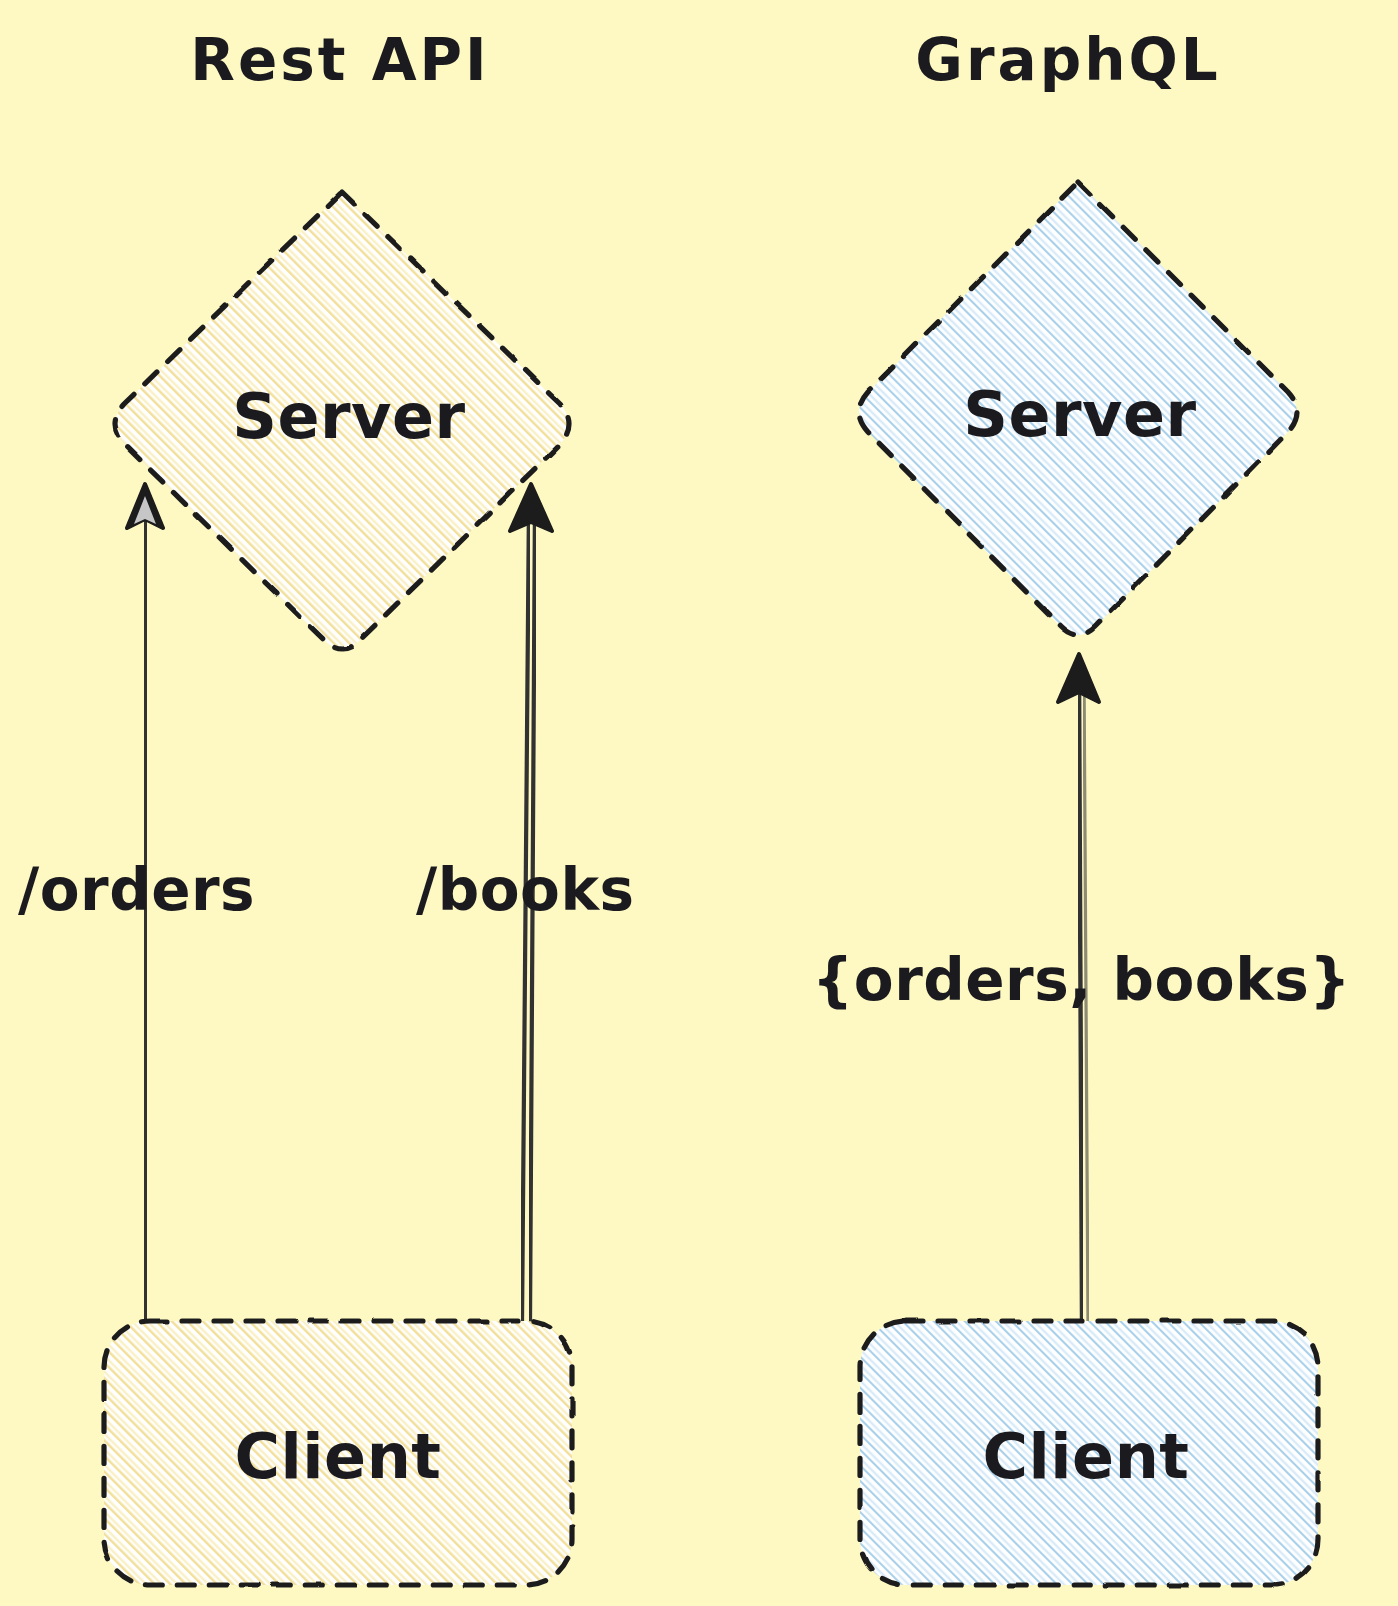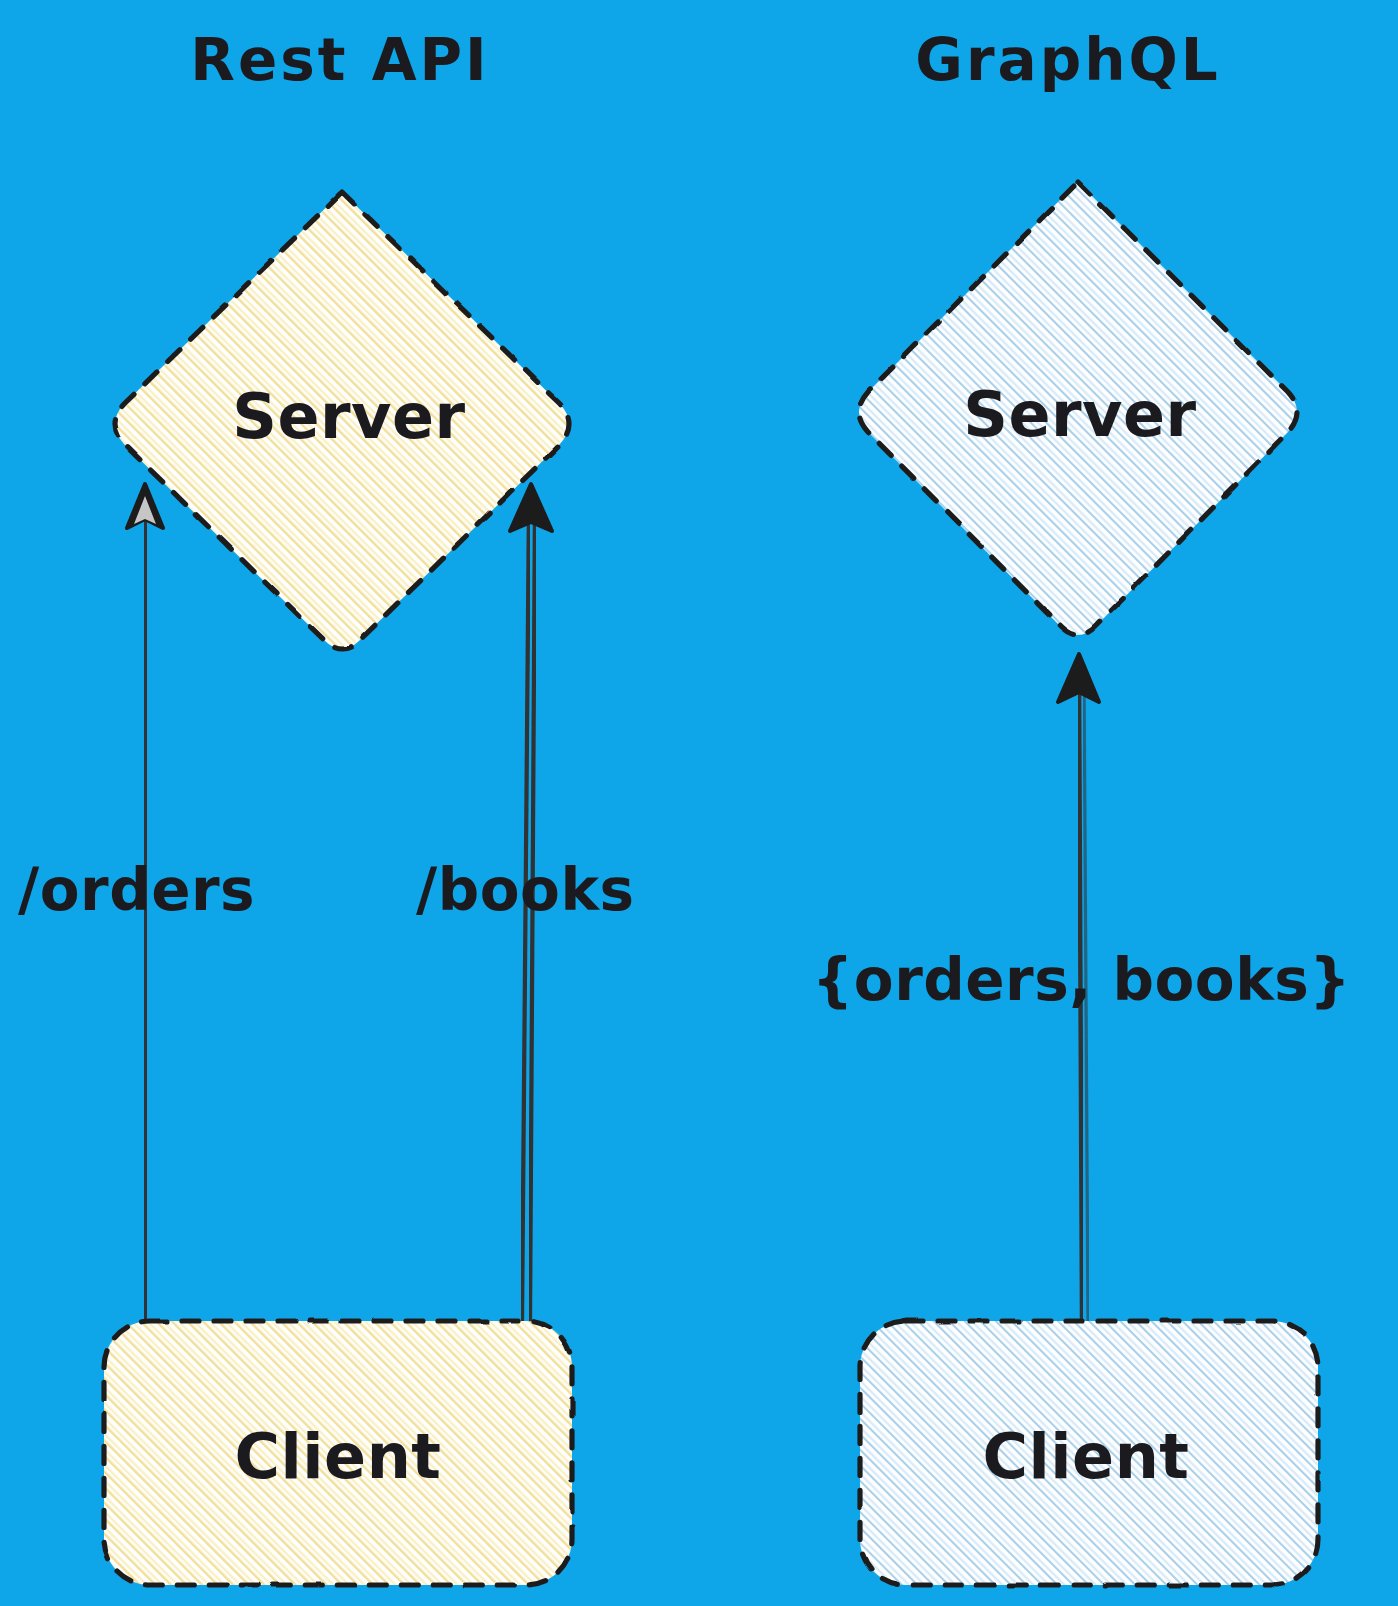--- a/index.html
+++ b/index.html
@@ -11,21 +11,21 @@
   body {
     width: 1398px;
     height: 1606px;
     overflow: hidden;
     font-family: "DejaVu Sans", sans-serif;
   }
   #canvas {
     position: relative;
     width: 1398px;
     height: 1606px;
-    background: #0ea5e9;
+    background: #fef9c3;
   }
   #scene {
     position: absolute;
     inset: 0;
     width: 1398px;
     height: 1606px;
   }
   .hand-text {
     font-family: "DejaVu Sans", sans-serif;
     font-weight: 700;

